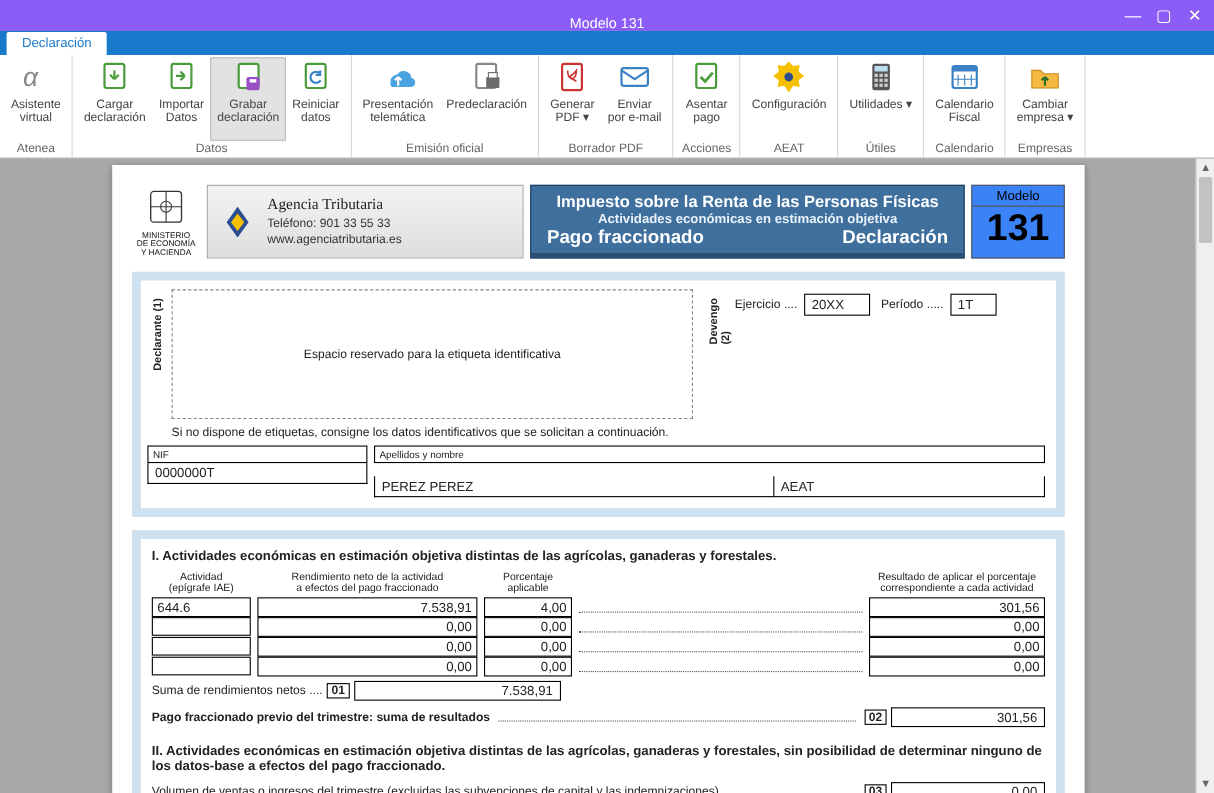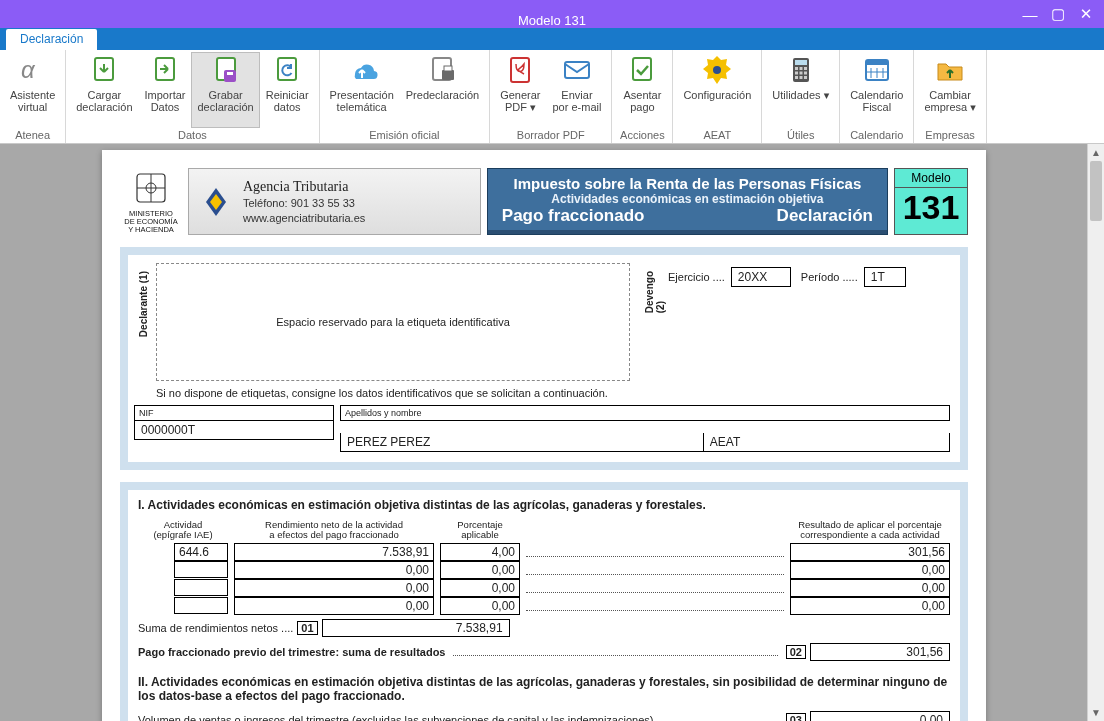--- a/index.html
+++ b/index.html
@@ -37,21 +37,21 @@
   .escudo-box { width: 62px; text-align:center; font-size:7.5px; color:#111; line-height:1.05; }
   .escudo-box svg { width:40px; height:40px; display:block; margin:0 auto 2px; }
   .agencia-box { flex:1; background: linear-gradient(#f3f3f3,#dedede); border:1px solid #a9a9a9; padding:6px 10px; display:flex; gap:10px; align-items:center; }
   .agencia-box svg{width:34px;height:34px;flex-shrink:0;}
   .agencia-text { font-size:11px; color:#333; line-height:1.3; }
   .agencia-text .big { font-family: Georgia, serif; font-size:14px; color:#222; }
   .bluebox { background:#3e6f9d; border:1px solid #1b3d5c; padding:6px 10px 8px; color:#fff; text-align:center; box-shadow: inset 0 -4px 0 #2a4e72; flex:1.4; }
   .bluebox .l1{font-weight:bold; font-size:15px;}
   .bluebox .l2{font-size:12px; font-weight:bold; color:#eaf2fa;}
   .bluebox .l3{display:flex; justify-content:space-between; font-weight:bold; font-size:17px; padding:0 4px;}
-  .modelobox { width:74px; border:1px solid #555; background:#5eead4; text-align:center; padding:2px 0; }
+  .modelobox { width:85px; border:1px solid #555; background:#3b82f6; text-align:center; padding:2px 0; }
   .modelobox .t{font-size:12px; border-bottom:1px solid #555; padding-bottom:2px; margin-bottom:2px;}
   .modelobox .n{font-size:34px; font-weight:bold; line-height:1;}
 
   
   .section { border: 8px solid #cfe0ee; margin-top: 12px; position:relative; padding: 8px 10px 10px; font-size: 11px; color:#222; }
   .vlabel2 { position:absolute; left:4px; top:8px; writing-mode: vertical-rl; transform: rotate(180deg); font-weight:bold; font-size:10px; }
 
   .declarante-grid { display:flex; gap:10px; }
   .etiqueta-box { flex:1.4; border:1px dashed #888; height:118px; display:flex; align-items:center; justify-content:center; font-size:11px; color:#222; margin-left:22px; }
   .devengo-box { flex:1; display:flex; gap:10px; align-items:flex-start; padding-top:4px; margin-left:28px; }
@@ -65,21 +65,21 @@
   .nif-row .col.nif{flex:0 0 200px;}
   .nif-row .val { border:1px solid #000; border-top:none; padding:2px 6px; font-size:12px; min-height:18px; }
 
   .note { font-size:11px; margin-top:6px; margin-left:22px; }
 
   .sec-title { font-weight:bold; font-size:12px; margin-bottom:8px; }
 
   .tbl { display:grid; grid-template-columns: 90px 200px 80px 1fr 160px; gap:0 6px; font-size:11px; align-items:center; }
   .tbl .th { font-size:9.5px; text-align:center; line-height:1.1; padding-bottom:2px; }
   .tbl .td { border:1px solid #000; padding:1px 4px; text-align:right; font-size:12px; min-height:17px; }
-  .tbl .td.left{text-align:left;margin-left:36px;}
+  .tbl .td.left{text-align:left;}
   .dots { border-bottom: 1px dotted #555; height:10px; }
 
   .row-below { display:flex; align-items:center; gap:4px; font-size:11px; margin-top:4px; }
   .numbox { border:1px solid #000; padding:0 3px; font-size:11px; font-weight:bold; }
   .valbox { border:1px solid #000; padding:1px 6px; min-width:140px; text-align:right; font-size:12px; }
   .flexdots { flex:1; border-bottom:1px dotted #555; height:8px; margin:0 4px; }
 
 </style>
 </head>
 <body>

